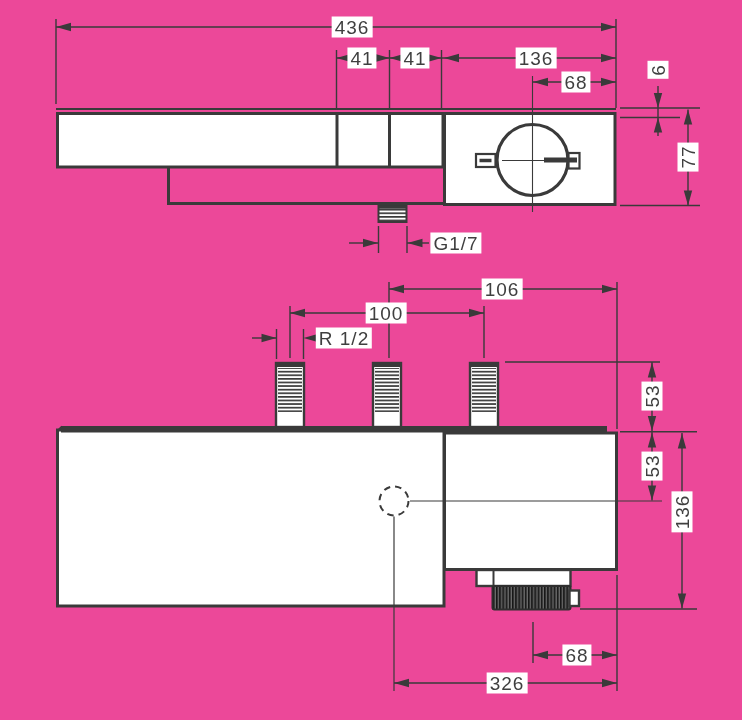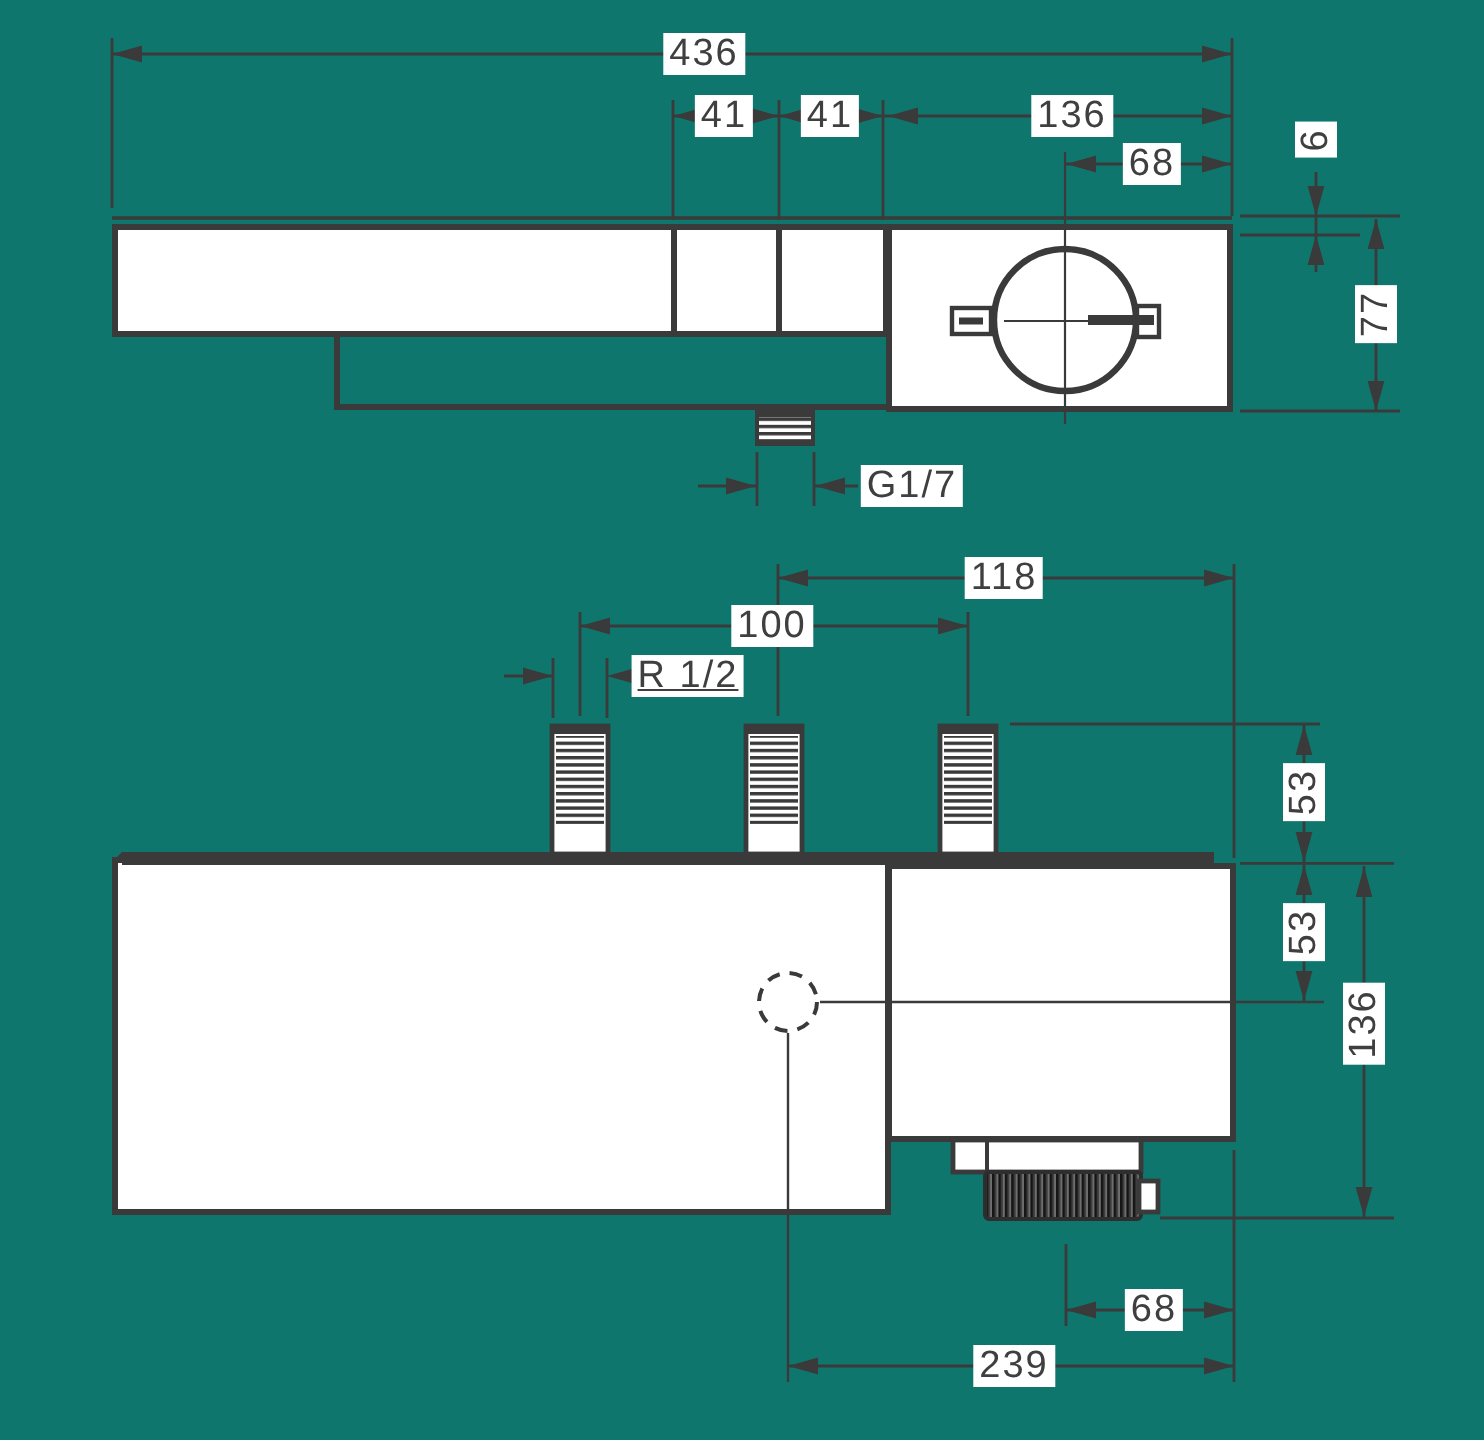--- a/index.html
+++ b/index.html
@@ -1,16 +1,16 @@
 <!DOCTYPE html>
 <html><head>
 <meta charset="utf-8">
 <style>
   html,body{margin:0;padding:0;background:#fff;}
-  .canvas{position:relative;width:742px;height:720px;background:#0f766e;overflow:hidden;
+  .canvas{position:relative;width:742px;height:720px;background:#ec4899;overflow:hidden;
           font-family:"Liberation Sans", sans-serif;}
   .canvas svg{position:absolute;left:0;top:0;}
   .dim-label{position:absolute;transform:translate(-50%,-50%);background:#ffffff;
              padding:0 3px;font-size:19px;line-height:21px;color:#3f3f3f;
              letter-spacing:1px;white-space:nowrap;}
   .dim-label.rot{transform:translate(-50%,-50%) rotate(-90deg);}
 </style>
 </head>
 <body>
 
@@ -179,22 +179,22 @@
 
 <div class="dim-label" style="left:352px;top:27px;">436</div>
 <div class="dim-label" style="left:362px;top:58px;">41</div>
 <div class="dim-label" style="left:415px;top:58px;">41</div>
 <div class="dim-label" style="left:536px;top:58px;">136</div>
 <div class="dim-label" style="left:576px;top:82px;">68</div>
 <div class="dim-label rot" style="left:658px;top:70px;">6</div>
 <div class="dim-label rot" style="left:688px;top:157px;">77</div>
 <div class="dim-label" style="left:456px;top:243px;">G1/7</div>
 
-<div class="dim-label" style="left:502px;top:289px;">118</div>
+<div class="dim-label" style="left:502px;top:289px;">106</div>
 <div class="dim-label" style="left:386px;top:313px;">100</div>
-<div class="dim-label" style="left:344px;top:338px;text-decoration:underline;">R 1/2</div>
+<div class="dim-label" style="left:344px;top:338px;">R 1/2</div>
 <div class="dim-label rot" style="left:652px;top:396px;">53</div>
 <div class="dim-label rot" style="left:652px;top:466px;">53</div>
 <div class="dim-label rot" style="left:682px;top:512px;">136</div>
 <div class="dim-label" style="left:577px;top:655px;">68</div>
-<div class="dim-label" style="left:507px;top:683px;">239</div>
+<div class="dim-label" style="left:507px;top:683px;">326</div>
 
 </div>
 
 </body></html>

